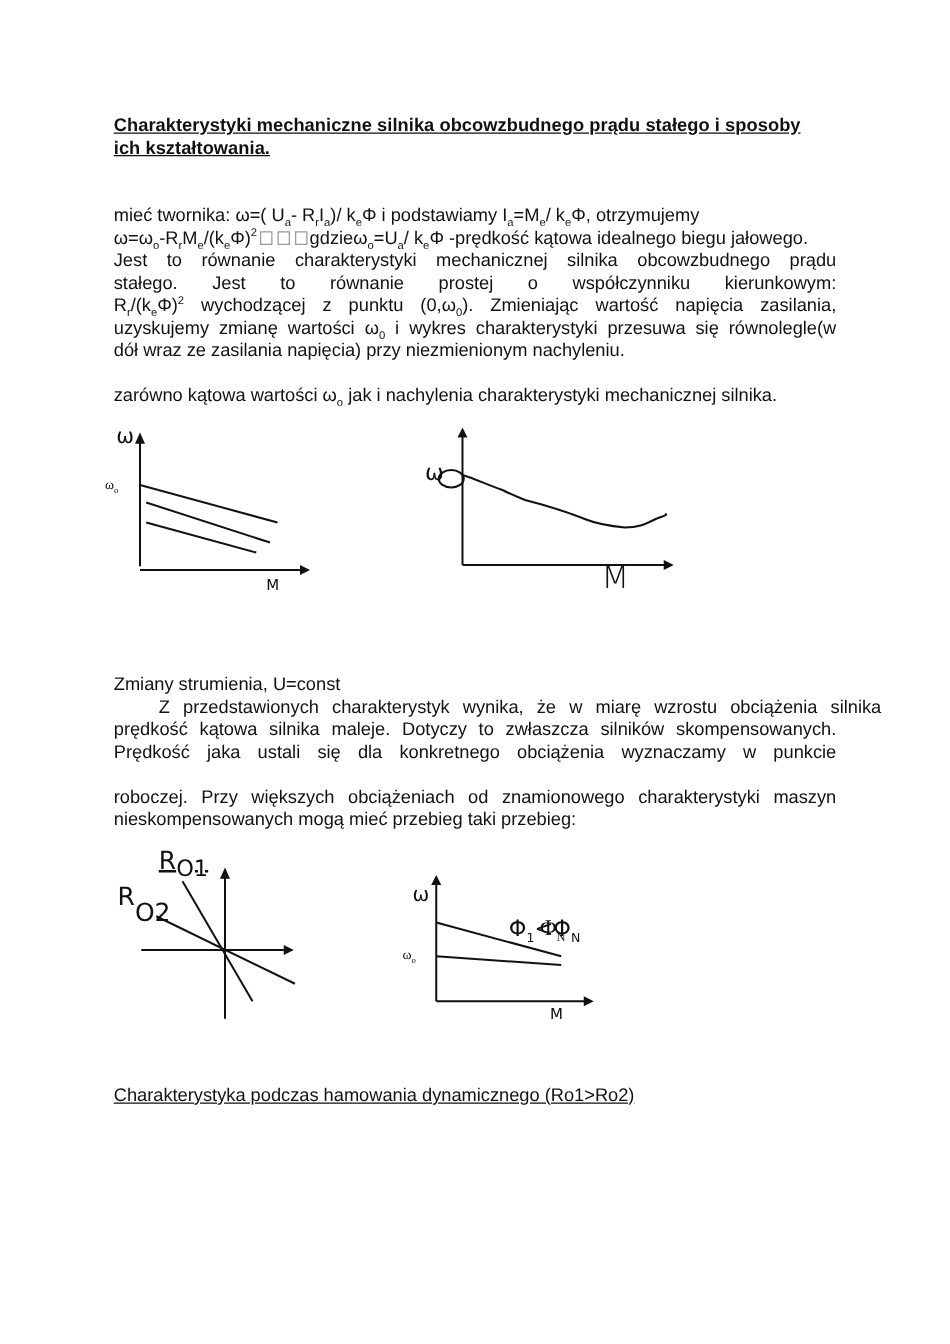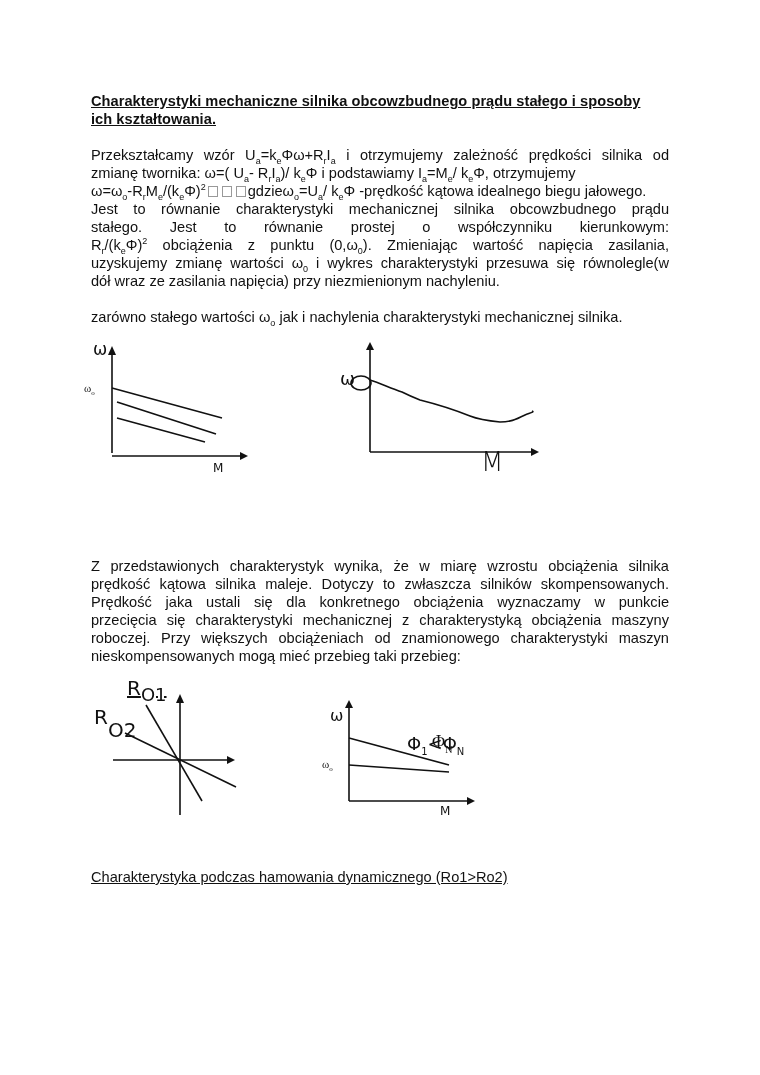--- a/index.html
+++ b/index.html
@@ -19,36 +19,35 @@
 </head>
 <body>
 
 <div class="page">
 
   <div class="title">
     <div>Charakterystyki mechaniczne silnika obcowzbudnego prądu stałego i sposoby</div>
     <div>ich kształtowania.</div>
   </div>
 
-  <div class="line just" style="top:146px;"><span> Przekształcamy wzór U</span><sub>a</sub><span>=k</span><sub>e</sub><span>Φω+R</span><sub>r</sub><span>I</span><sub>a</sub><span> i otrzymujemy zależność prędkości silnika od</span></div>
 
-  <div class="line" style="top:164px;"><span>zmianę twornika: ω=( U</span><sub>a</sub><span>- R</span><sub>r</sub><span>I</span><sub>a</sub><span>)/ k</span><sub>e</sub><span>Φ i podstawiamy I</span><sub>a</sub><span>=M</span><sub>e</sub><span>/ k</span><sub>e</sub><span>Φ, otrzymujemy</span></div>
+  <div class="line" style="top:164px;"><span>mieć twornika: ω=( U</span><sub>a</sub><span>- R</span><sub>r</sub><span>I</span><sub>a</sub><span>)/ k</span><sub>e</sub><span>Φ i podstawiamy I</span><sub>a</sub><span>=M</span><sub>e</sub><span>/ k</span><sub>e</sub><span>Φ, otrzymujemy</span></div>
 
   <div class="line" style="top:182px;"><span>ω=ω</span><sub>o</sub><span>-R</span><sub>r</sub><span>M</span><sub>e</sub><span>/(k</span><sub>e</sub><span>Φ)</span><sup>2</sup><span class="box"></span><span class="box"></span><span class="box"></span><span>gdzie</span><span>ω</span><sub>o</sub><span>=U</span><sub>a</sub><span>/ k</span><sub>e</sub><span>Φ -prędkość kątowa idealnego biegu jałowego.</span></div>
 
   <div class="line just" style="top:200px;">Jest to równanie charakterystyki mechanicznej silnika obcowzbudnego prądu</div>
   <div class="line just" style="top:218px;">stałego. Jest to równanie prostej o współczynniku kierunkowym:</div>
 
-  <div class="line just" style="top:236px;"><span>R</span><sub>r</sub><span>/(k</span><sub>e</sub><span>Φ)</span><sup>2</sup><span> obciążenia z punktu (0,ω</span><sub>0</sub><span>). Zmieniając wartość napięcia zasilania,</span></div>
+  <div class="line just" style="top:236px;"><span>R</span><sub>r</sub><span>/(k</span><sub>e</sub><span>Φ)</span><sup>2</sup><span> wychodzącej z punktu (0,ω</span><sub>0</sub><span>). Zmieniając wartość napięcia zasilania,</span></div>
 
   <div class="line just" style="top:254px;"><span>uzyskujemy zmianę wartości ω</span><sub>0</sub><span> i wykres charakterystyki przesuwa się równolegle(w</span></div>
 
   <div class="line" style="top:272px;">dół wraz ze zasilania napięcia) przy niezmienionym nachyleniu.</div>
 
-  <div class="line" style="top:308px;"><span>zarówno stałego wartości ω</span><sub>o</sub><span> jak i nachylenia charakterystyki mechanicznej silnika.</span></div>
+  <div class="line" style="top:308px;"><span>zarówno kątowa wartości ω</span><sub>o</sub><span> jak i nachylenia charakterystyki mechanicznej silnika.</span></div>
 
   <div>
     <svg width="760" height="1075" style="left:0;top:0;">
       <line class="ax" x1="112" y1="453" x2="112" y2="352"></line>
       <polygon points="108,355 112,346 116,355" fill="#111"></polygon>
       <line class="ax" x1="112" y1="456" x2="243" y2="456"></line>
       <polygon points="240,452 248,456 240,460" fill="#111"></polygon>
       <line class="ax" x1="112" y1="388" x2="222" y2="418" stroke-width="1.4"></line>
       <line class="ax" x1="117" y1="402" x2="216" y2="434" stroke-width="1.4"></line>
       <line class="ax" x1="117" y1="418" x2="205" y2="442" stroke-width="1.4"></line>
@@ -64,24 +63,24 @@
       <polygon points="366,350 370,342 374,350" fill="#111"></polygon>
       <line class="ax" x1="370" y1="452" x2="534" y2="452"></line>
       <polygon points="531,448 539,452 531,456" fill="#111"></polygon>
       <ellipse cx="361" cy="383" rx="10" ry="7" class="ax" stroke-width="1.3"></ellipse>
       <path d="M370,380 C380,383 390,388 402,392 C410,396 415,398 420,400 C440,405 455,410 470,416 C480,420 490,421 500,422 C510,422 515,420 525,415 C530,413 535,412 532,411" class="ax" stroke-width="1.3"></path>
     </svg>
     <div class="hand" style="position:absolute;left:340px;top:368px;font-size:18px;">ω</div>
     <div class="hand" style="position:absolute;left:481px;top:447px;font-size:26px;font-weight:lighter;">M</div>
   </div>
 
-  <div class="line just" style="top:557px;">Z przedstawionych charakterystyk wynika, że w miarę wzrostu obciążenia silnika</div>
+  <div class="line" style="top:539px;">Zmiany strumienia, U=const</div>
+  <div class="line just" style="top:557px;margin-left:36px;">Z przedstawionych charakterystyk wynika, że w miarę wzrostu obciążenia silnika</div>
   <div class="line just" style="top:575px;">prędkość kątowa silnika maleje. Dotyczy to zwłaszcza silników skompensowanych.</div>
   <div class="line just" style="top:593px;">Prędkość jaka ustali się dla konkretnego obciążenia wyznaczamy w punkcie</div>
-  <div class="line just" style="top:611px;">przecięcia się charakterystyki mechanicznej z charakterystyką obciążenia maszyny</div>
   <div class="line" style="top:647px;">nieskompensowanych mogą mieć przebieg taki przebieg:</div>
   <div class="line just" style="top:629px;">roboczej. Przy większych obciążeniach od znamionowego charakterystyki maszyn</div>
 
   <div>
     <svg width="760" height="1075" style="left:0;top:0;">
       <line class="ax" x1="180" y1="815" x2="180" y2="700"></line>
       <polygon points="176,703 180,694 184,703" fill="#111"></polygon>
       <line class="ax" x1="113" y1="760" x2="230" y2="760"></line>
       <polygon points="227,756 235,760 227,764" fill="#111"></polygon>
       <line class="ax" x1="146" y1="705" x2="202" y2="801" stroke-width="1.4"></line>

